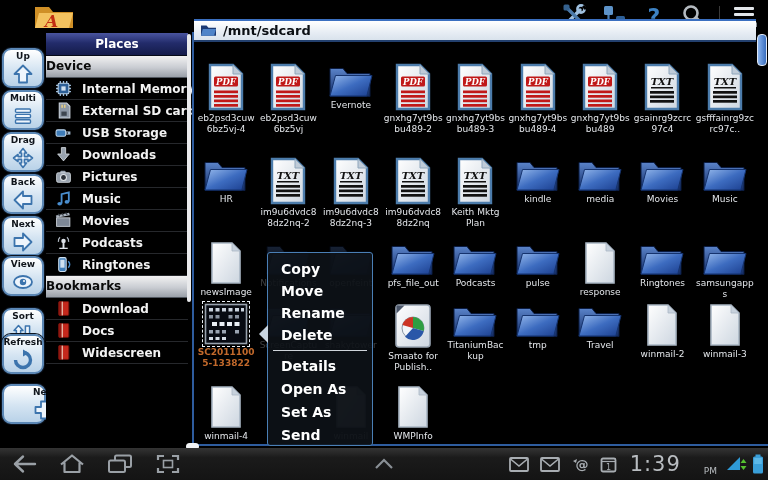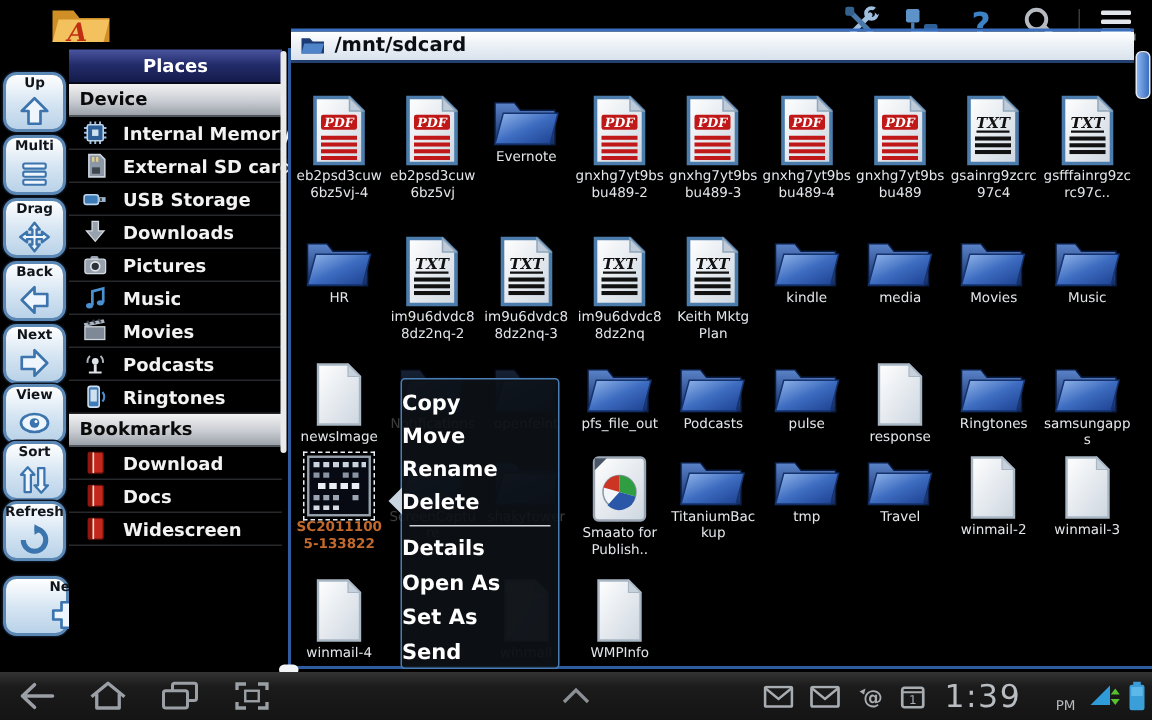--- a/index.html
+++ b/index.html
@@ -15,21 +15,21 @@
   .tool-btn{position:absolute;left:2px;width:42px;height:40px;border:2px solid #5b87b5;border-radius:9px;
     background:linear-gradient(#ffffff,#d4e4f2 55%,#b9d2e8);box-shadow:0 0 0 1px #0c1420;
     display:flex;flex-direction:column;align-items:center;box-sizing:border-box;}
   .tool-btn .lbl{font-size:9px;font-weight:bold;color:#10151c;line-height:11px;margin-top:1px;}
   .tool-btn .ico{flex:1;display:flex;align-items:center;justify-content:center;margin-top:-1px;}
   
   #sidebar{position:absolute;left:46px;top:33px;width:142px;height:413px;background:#000;}
   #places-header{height:22px;background:linear-gradient(#4a55a0,#232c6b 45%,#141b4a);
     color:#fff;font-size:12px;font-weight:bold;text-align:center;line-height:22px;border-bottom:1px solid #060a18;}
   .side-section{height:21px;background:linear-gradient(#f2f2f2,#c9ccd2 55%,#9aa0a8);
-    color:#0a0a0a;font-size:12px;font-weight:bold;line-height:21px;padding-left:7px;border-bottom:1px solid #50565e;}
+    color:#0a0a0a;font-size:12px;font-weight:bold;line-height:21px;border-bottom:1px solid #50565e;}
   .side-item{height:21px;display:flex;align-items:center;border-bottom:1px solid #26282c;cursor:pointer;}
   .side-item .si{width:17px;height:17px;margin-left:9px;flex:0 0 auto;display:flex;align-items:center;justify-content:center;}
   .side-item .sl{color:#f2f2f2;font-size:12px;font-weight:bold;margin-left:10px;white-space:nowrap;}
   #side-scrollbar{position:absolute;left:187px;top:34px;width:4px;height:268px;background:#e9eaec;border-radius:2px;}
   
   #main{position:absolute;left:192px;top:32px;width:576px;height:414px;background:#000;
     border-left:2px solid #2e5c9e;border-bottom:2px solid #2e5c9e;box-sizing:border-box;}
   #pathbar{position:absolute;left:194px;top:19px;width:562px;height:23px;
     background:linear-gradient(#ffffff,#e7edf4 60%,#d9e2ec);border-top:2px solid #3a6fc0;border-bottom:2px solid #23406e;
     box-sizing:border-box;display:flex;align-items:center;cursor:text;}
@@ -44,21 +44,21 @@
   .cell .gi{display:flex;align-items:flex-end;justify-content:center;}
   .cell .gl{font-size:9px;line-height:11px;color:#e3e6ea;text-align:center;width:60px;
     overflow-wrap:break-word;word-break:break-word;margin-top:2px;max-height:23px;overflow:hidden;}
   .cell.dim{opacity:0.26;}
   .cell.sel .gl{color:#c2692b;font-weight:bold;}
   .cell.sel .gi svg{outline:1px dashed #e8eef5;outline-offset:1px;}
   
   #menu{position:absolute;left:267px;top:252px;width:106px;height:194px;box-sizing:border-box;
     background:rgba(14,18,24,0.87);border:1px solid #4a7fb5;border-radius:3px;padding-top:5px;z-index:5;}
   #menu:before{content:"";position:absolute;left:-9px;top:72px;border:9px solid transparent;border-right-color:#c8d4e0;border-left-width:0;}
-  .menu-item{height:22px;line-height:22px;color:#fff;font-size:14px;font-weight:bold;cursor:pointer;}
+  .menu-item{height:22px;line-height:22px;padding-left:13px;color:#fff;font-size:14px;font-weight:bold;cursor:pointer;}
   .menu-item.g2{height:23px;line-height:23px;}
   .menu-sep{height:1px;background:#cfd4da;margin:4px 5px;}
   
   #navbar{position:absolute;left:0;top:448px;width:768px;height:32px;
     background:linear-gradient(#343434,#1b1b1b 30%,#141414);}
   #nav-left{position:absolute;left:10px;top:0;height:32px;display:flex;align-items:center;gap:20px;}
   .nav-ico{width:28px;height:24px;display:flex;align-items:center;justify-content:center;cursor:pointer;}
   #nav-caret{position:absolute;left:372px;top:4px;width:24px;height:24px;display:flex;align-items:center;justify-content:center;cursor:pointer;}
   #statusbar{position:absolute;right:4px;top:0;height:32px;display:flex;align-items:center;gap:9px;}
   .st-ico{display:flex;align-items:center;justify-content:center;cursor:pointer;}
@@ -181,21 +181,21 @@
       <div class="tool-btn" style="top: 256px;">
         <span class="lbl">View</span>
         <span class="ico">
           <svg width="24" height="22" viewBox="0 0 22 22">
             <ellipse cx="11" cy="11" rx="9" ry="6" fill="#eef5fc" stroke="#3c74ad" stroke-width="1.8"></ellipse>
             <circle cx="11" cy="11" r="3.2" fill="#3c74ad"></circle>
             <circle cx="12" cy="10" r="1" fill="#fff"></circle>
           </svg>
         </span>
       </div>
-      <div class="tool-btn" style="top: 294px;">
+      <div class="tool-btn" style="top: 308px;">
         <span class="lbl">Sort</span>
         <span class="ico">
           <svg width="24" height="22" viewBox="0 0 22 22">
             <path d="M6.5 2.5 L11 7.5 H8.6 V19 H4.4 V7.5 H2 Z" fill="#eef5fc" stroke="#3c74ad" stroke-width="1.5" stroke-linejoin="round"></path>
             <path d="M15.5 19.5 L20 14.5 H17.6 V3 H13.4 V14.5 H11 Z" fill="#eef5fc" stroke="#3c74ad" stroke-width="1.5" stroke-linejoin="round"></path>
           </svg>
         </span>
       </div>
       <div class="tool-btn" style="top: 334px;">
         <span class="lbl">Refresh</span>

